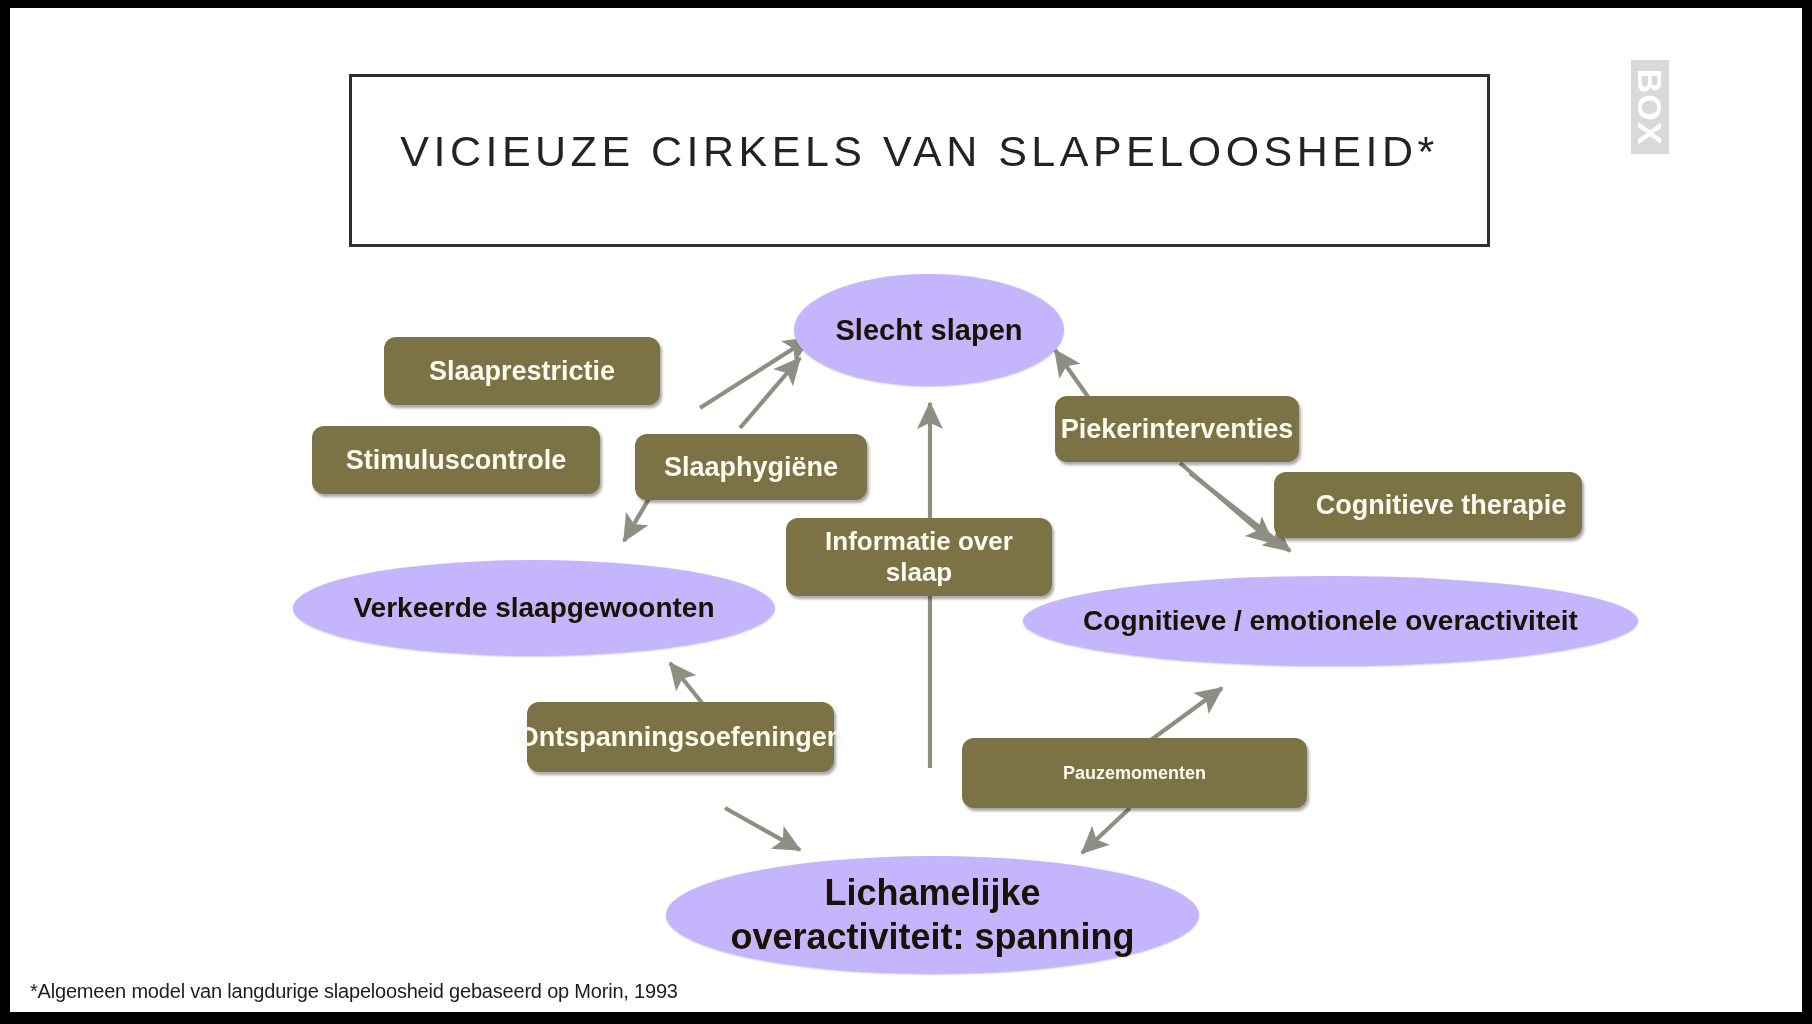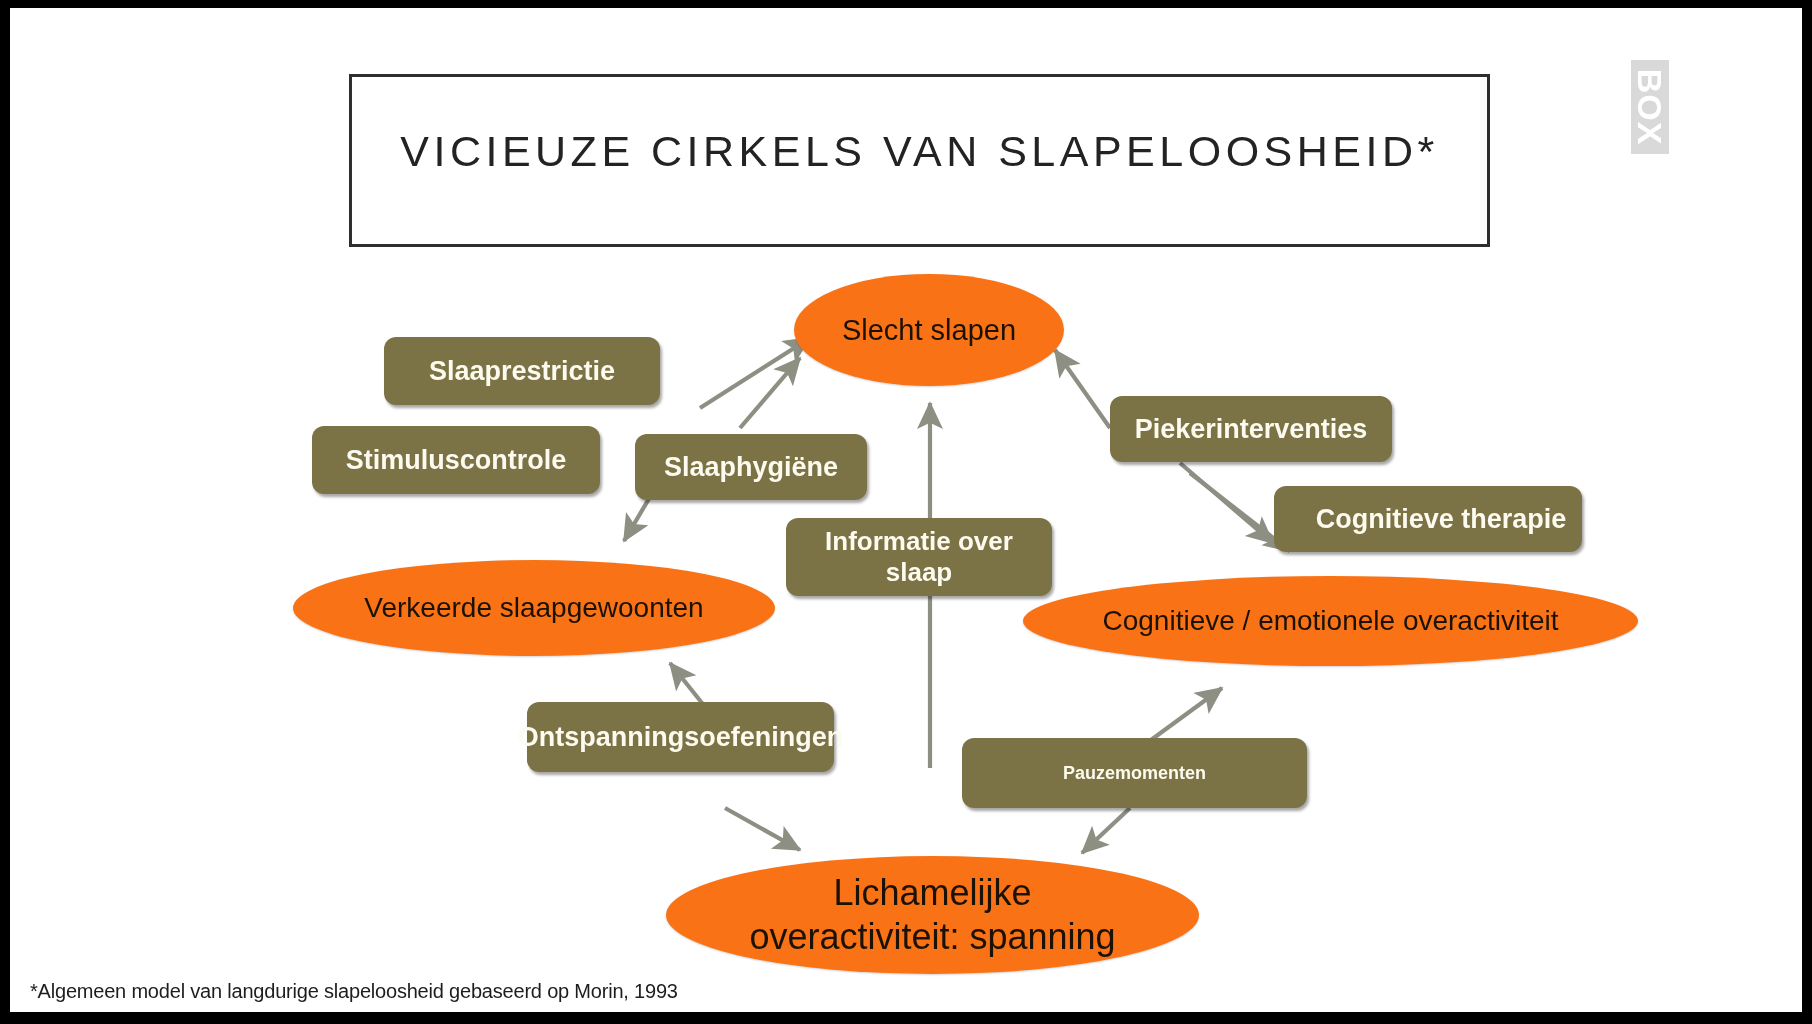--- a/index.html
+++ b/index.html
@@ -93,46 +93,46 @@
   
   .node {
     position: absolute;
     box-sizing: border-box;
     display: flex;
     align-items: center;
     justify-content: center;
     text-align: center;
   }
   .ellipse {
-    background: #f97316;
+    background: #c4b5fd;
     border-radius: 50%;
     color: #1b1205;
-    font-weight: 400;
+    font-weight: 700;
     box-shadow: 0 1px 2px rgba(0,0,0,0.18);
   }
   .boxnode {
     background: #7b7346;
     border-radius: 12px;
     color: #fdfaef;
     font-weight: 600;
     box-shadow: 2px 3px 3px rgba(0,0,0,0.35);
     padding: 0 10px;
   }
   
   #n-slecht-slapen   { left: 784px; top: 266px;  width: 270px; height: 112px; font-size: 29px; }
   #n-verkeerde       { left: 283px; top: 552px;  width: 482px; height: 96px;  font-size: 28px; }
   #n-cognitieve-emo  { left: 1013px; top: 568px; width: 615px; height: 90px;  font-size: 28px; }
   #n-lichamelijke    { left: 656px; top: 848px;  width: 533px; height: 118px; font-size: 36px; line-height: 1.22; }
 
   #b-slaaprestrictie { left: 374px; top: 329px;  width: 276px; height: 68px;  font-size: 27px; }
   #b-stimuluscontrole{ left: 302px; top: 418px;  width: 288px; height: 68px;  font-size: 27px; }
   #b-slaaphygiene    { left: 625px; top: 426px;  width: 232px; height: 66px;  font-size: 27px; }
   #b-informatie      { left: 776px; top: 510px;  width: 266px; height: 78px;  font-size: 26px; line-height: 1.18; justify-content: center; }
-  #b-pieker          { left: 1100px; top: 388px; width: 282px; height: 66px;  font-size: 27px; }
-  #b-cognitieve-ther { left: 1264px; top: 478px; width: 308px; height: 66px;  font-size: 27px; padding-left: 36px; }
+  #b-pieker          { left: 1045px; top: 388px; width: 244px; height: 66px;  font-size: 27px; }
+  #b-cognitieve-ther { left: 1264px; top: 464px; width: 308px; height: 66px;  font-size: 27px; padding-left: 36px; }
   #b-ontspanning     { left: 517px; top: 694px;  width: 307px; height: 70px;  font-size: 27px; }
   #b-pauzemomenten   { left: 952px; top: 730px;  width: 345px; height: 70px;  font-size: 18px; }
 
   
   #footnote {
     position: absolute;
     left: 20px;
     top: 972px;
     font-size: 20px;
     color: #1d1d1d;

